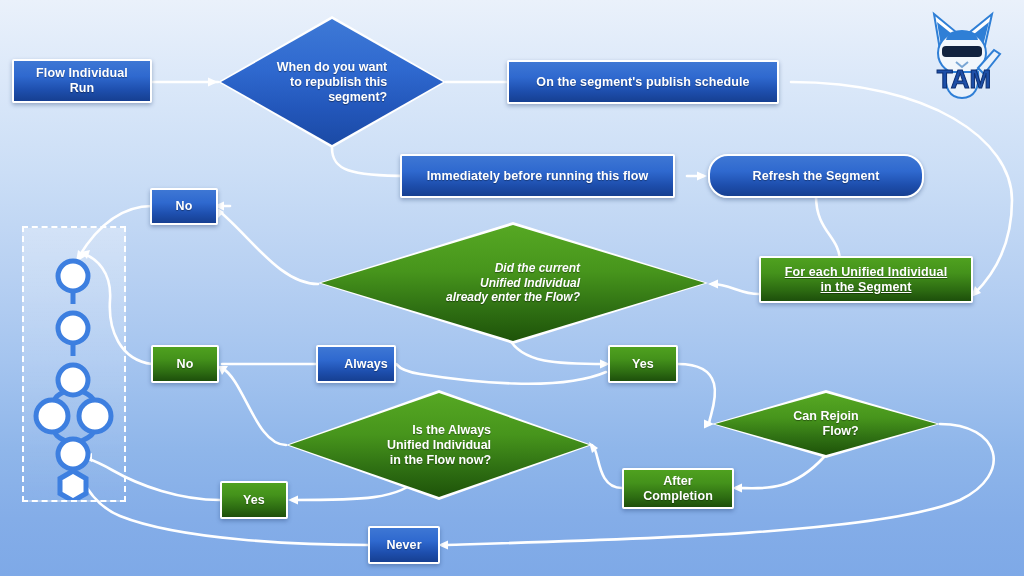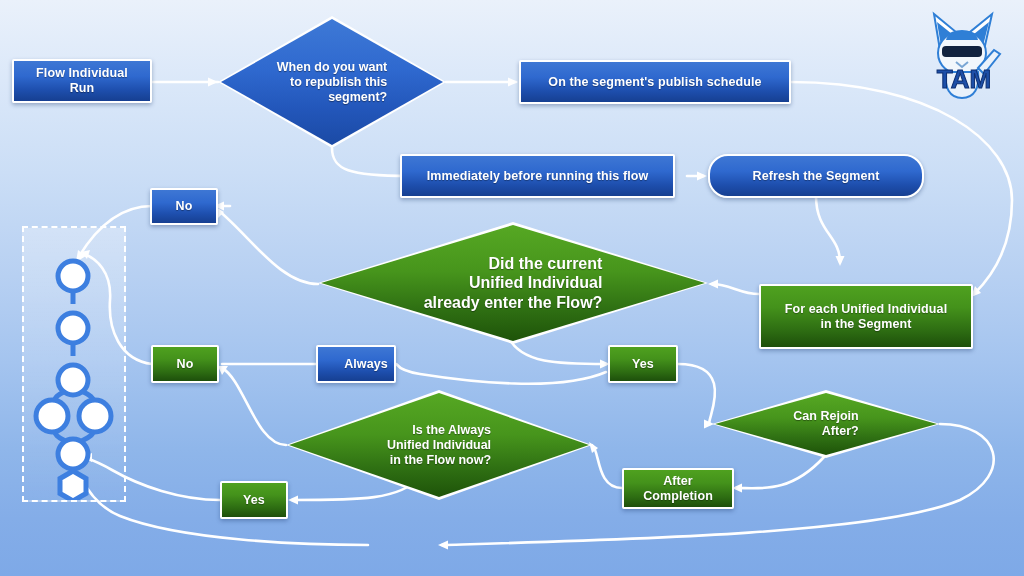--- a/index.html
+++ b/index.html
@@ -254,41 +254,41 @@
   </div>
 
   <div class="diamond-wrap" style="left:218px; top:16px; width:228px; height:132px;">
     <div class="dm-outline"></div>
     <div class="dm-face diamond blue"></div>
     <div class="dm-text" style="font-size:12.5px; white-space:pre-line; padding:0 34px;">When do you want
 to republish this
 segment?</div>
   </div>
 
-  <div class="node box blue" style="left:519px; top:60px; width:272px; height:44px; font-size:12.5px;text-align:right;">
+  <div class="node box blue" style="left:507px; top:60px; width:272px; height:44px; font-size:12.5px;text-align:right;">
     <span>On the segment's publish schedule</span>
   </div>
 
   <div class="node box blue" style="left:400px; top:154px; width:275px; height:44px; font-size:12.5px;">
     <span>Immediately before running this flow</span>
   </div>
 
   <div class="node box blue" style="left:708px; top:154px; width:216px; height:44px; font-size:12.5px;border-radius:20px;">
     <span>Refresh the Segment</span>
   </div>
 
-  <div class="node box green" style="left:759px; top:284px; width:214px; height:65px; font-size:12.5px;">
+  <div class="node box green" style="left:759px; top:256px; width:214px; height:47px; font-size:12.5px;text-decoration:underline;">
     <span style="white-space:pre-line;">For each Unified Individual
 in the Segment</span>
   </div>
 
   <div class="diamond-wrap" style="left:318px; top:222px; width:390px; height:122px;">
     <div class="dm-outline"></div>
     <div class="dm-face diamond green"></div>
-    <div class="dm-text" style="font-size:16px; white-space:pre-line; padding:0 70px;">Did the current
+    <div class="dm-text" style="font-size:12px; white-space:pre-line; padding:0 70px;font-style:italic;">Did the current
 Unified Individual
 already enter the Flow?</div>
   </div>
 
   <div class="node box green" style="left:608px; top:345px; width:70px; height:38px; font-size:12.5px;">
     <span>Yes</span>
   </div>
 
   <div class="node box blue" style="left:150px; top:188px; width:68px; height:37px; font-size:12.5px;">
     <span>No</span>
@@ -299,34 +299,37 @@
   </div>
 
   <div class="node box green" style="left:151px; top:345px; width:68px; height:38px; font-size:12.5px;">
     <span>No</span>
   </div>
 
   <div class="diamond-wrap" style="left:712px; top:390px; width:228px; height:68px;">
     <div class="dm-outline"></div>
     <div class="dm-face diamond green"></div>
     <div class="dm-text" style="font-size:12.5px; white-space:pre-line; padding:0 52px;">Can Rejoin
-After?</div>
+Flow?</div>
   </div>
 
   <div class="diamond-wrap" style="left:286px; top:390px; width:306px; height:110px;">
     <div class="dm-outline"></div>
     <div class="dm-face diamond green"></div>
     <div class="dm-text" style="font-size:12.5px; white-space:pre-line; padding:0 56px;">Is the Always
 Unified Individual
 in the Flow now?</div>
   </div>
 
   <div class="node box green" style="left:622px; top:468px; width:112px; height:41px; font-size:12.5px;">
     <span style="white-space:pre-line;">After
 Completion</span>
   </div>
 
   <div class="node box green" style="left:220px; top:481px; width:68px; height:38px; font-size:12.5px;">
     <span>Yes</span>
   </div>
 
+  <div class="node box blue" style="left:368px; top:526px; width:72px; height:38px; font-size:12.5px;">
+    <span>Never</span>
+  </div>
 
 </div>
 
 </body></html>

